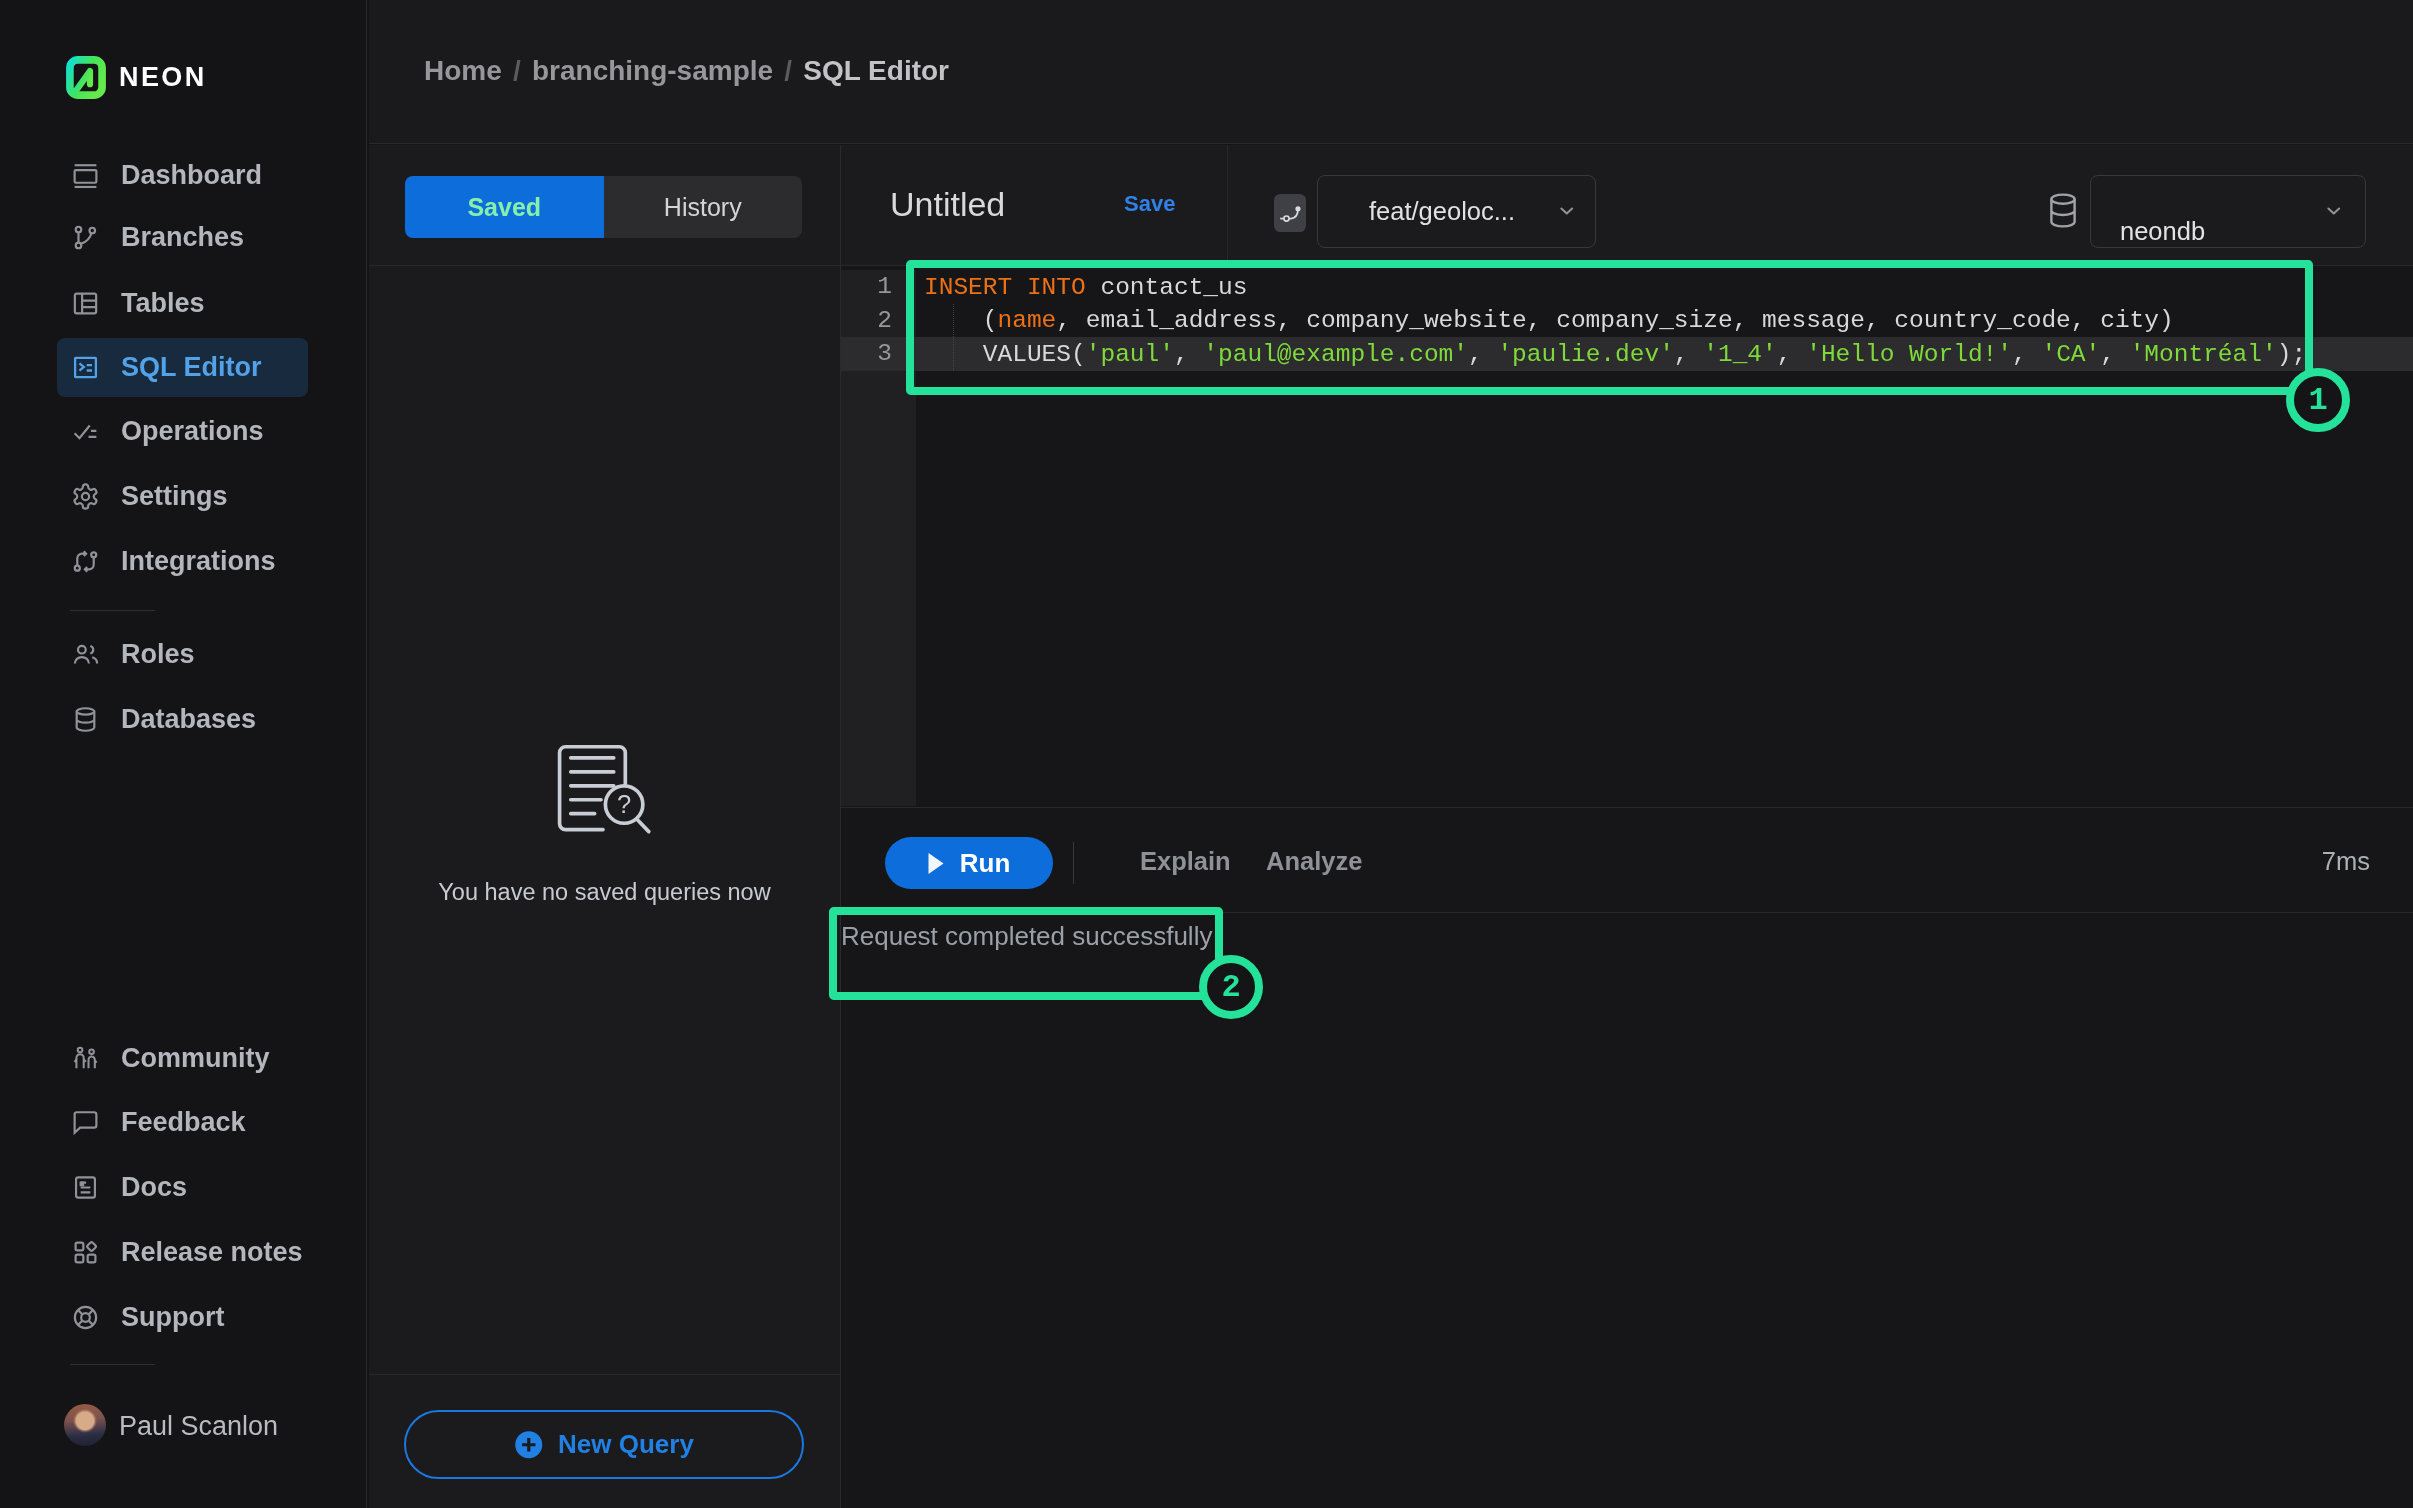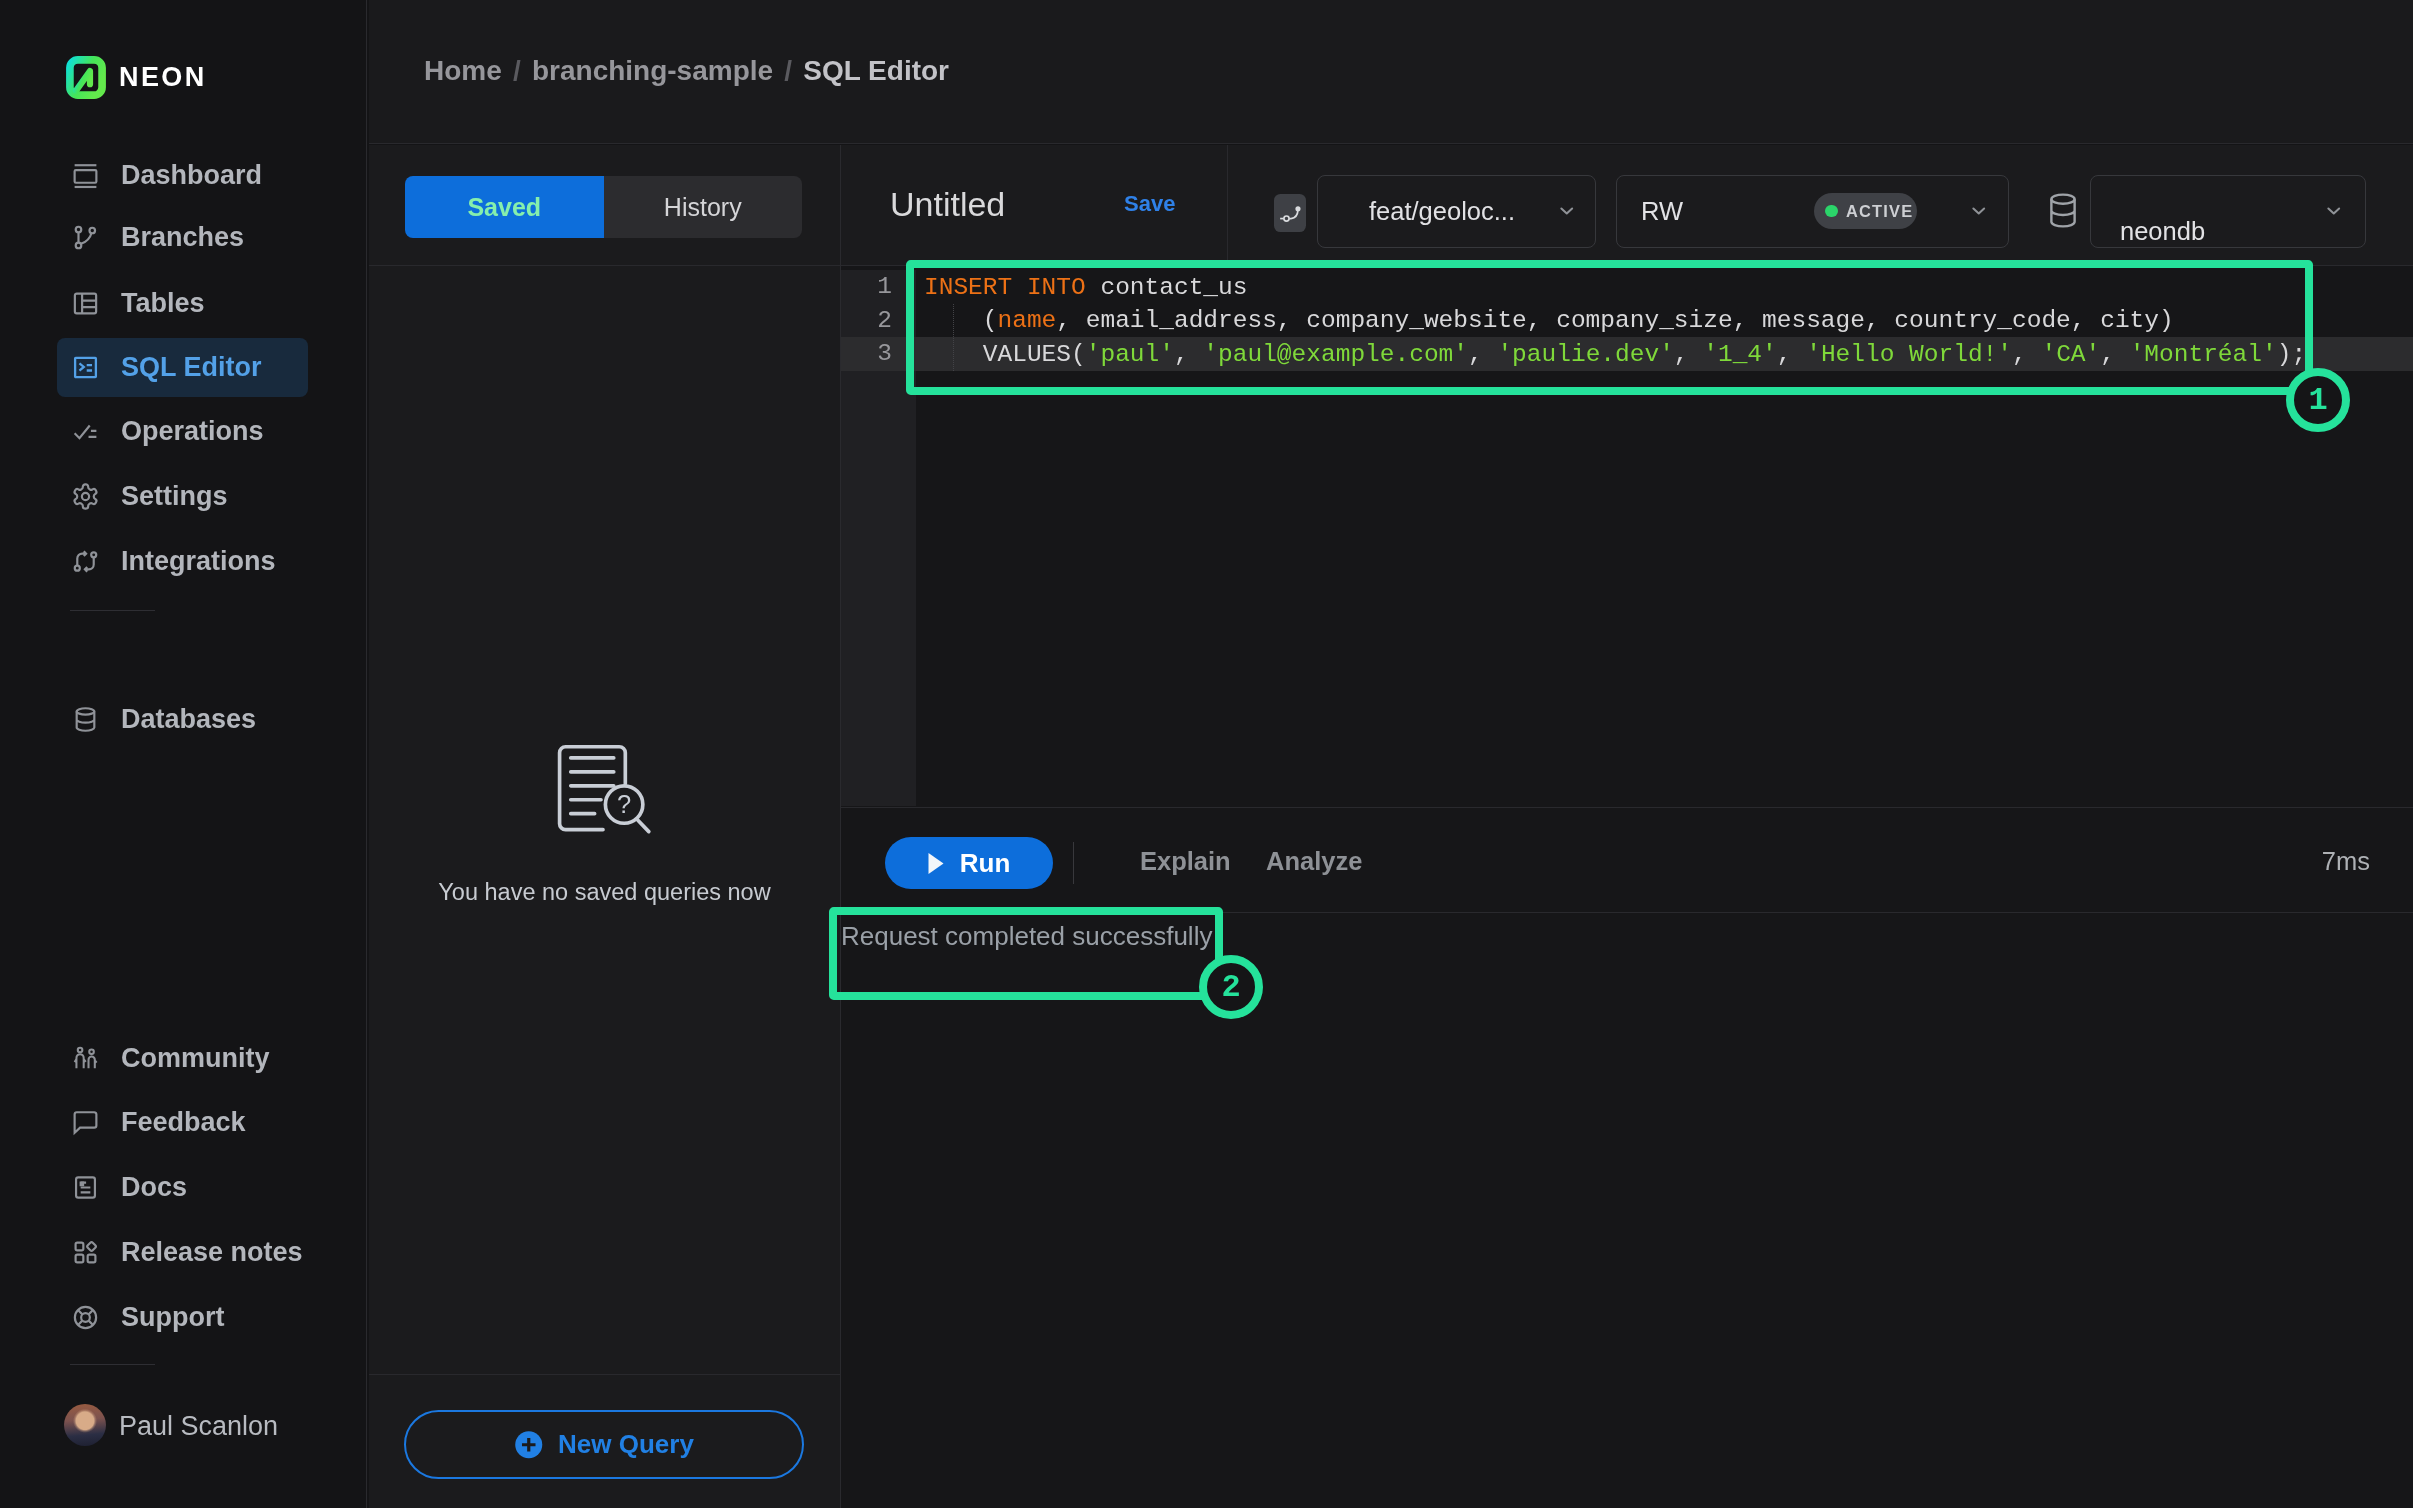--- a/index.html
+++ b/index.html
@@ -147,20 +147,27 @@
       </div>
     <div class="abs nav" style="top:532px">
       <svg viewBox="0 0 24 24" fill="none" stroke="currentColor" stroke-width="1.8">
           <circle cx="5.2" cy="17.5" r="2.1"></circle>
           <circle cx="18.8" cy="6.5" r="2.1"></circle>
           <path d="M5.2 15.4V9.5a4 4 0 0 1 4-4h3.3 M18.8 8.6v5.9a4 4 0 0 1-4 4h-3.3 M10.6 3.6l1.9 1.9-1.9 1.9 M13.4 16.6l-1.9 1.9 1.9 1.9"></path>
         </svg>
       <span>Integrations</span>
       </div>
     <div class="abs sdiv" style="top:610px"></div>
+    <div class="abs nav" style="top:625px">
+      <svg viewBox="0 0 24 24" fill="none" stroke="currentColor" stroke-width="1.8">
+          <circle cx="9" cy="8" r="3.2"></circle>
+          <path d="M3.2 19.5c0-3.2 2.6-5.4 5.8-5.4s5.8 2.2 5.8 5.4 M16 5a3.2 3.2 0 0 1 0 6.2 M17.5 14.3c2.4.5 4.1 2.2 4.1 5.2"></path>
+        </svg>
+      <span>Roles</span>
+      </div>
     <div class="abs nav" style="top:690px">
       <svg viewBox="0 0 24 24" fill="none" stroke="currentColor" stroke-width="1.8">
           <ellipse cx="12" cy="5.3" rx="7.3" ry="2.6"></ellipse>
           <path d="M4.7 5.3v13.4c0 1.4 3.3 2.6 7.3 2.6s7.3-1.2 7.3-2.6V5.3 M4.7 12c0 1.4 3.3 2.6 7.3 2.6s7.3-1.2 7.3-2.6"></path>
         </svg>
       <span>Databases</span>
       </div>
 
     <div class="abs nav" style="top:1029px">
       <svg viewBox="0 0 24 24" fill="none" stroke="currentColor" stroke-width="1.7">
@@ -257,30 +264,20 @@
             <path d="M13 20.5h2.3 M15.3 20.5c5-.7 7.6-4.4 7.9-9.3"></path>
             <circle cx="23.3" cy="9" r="3" fill="#d9dbde" stroke="none"></circle>
           </svg>
       </div>
       <div id="dd1" class="abs dd">
           <span class="lab">feat/geoloc...</span>
         <svg class="chev" style="right:17.6px" width="21.5" height="21.5" viewBox="0 0 24 24" fill="none" stroke="#8f9297" stroke-width="2.3" stroke-linecap="round" stroke-linejoin="round">
             <path d="M6 9.5l6 5.5 6-5.5"></path>
           </svg>
         </div>
-      <div id="dd2" class="abs dd">
-          <span class="lab">RW</span>
-        <div id="pill">
-            <div class="dot"></div>
-            <div class="ptxt">ACTIVE</div>
-          </div>
-        <svg class="chev" style="right:19px" width="21.5" height="21.5" viewBox="0 0 24 24" fill="none" stroke="#8f9297" stroke-width="2.3" stroke-linecap="round" stroke-linejoin="round">
-            <path d="M6 9.5l6 5.5 6-5.5"></path>
-          </svg>
-        </div>
       <svg id="dbicon" class="abs" width="34" height="37" viewBox="0 0 24 26" fill="none" stroke="#9fa3a8" stroke-width="1.7">
           <ellipse cx="12" cy="5" rx="8.2" ry="3.2"></ellipse>
           <path d="M3.8 5v16c0 1.8 3.7 3.2 8.2 3.2s8.2-1.4 8.2-3.2V5 M3.8 13c0 1.8 3.7 3.2 8.2 3.2s8.2-1.4 8.2-3.2"></path>
         </svg>
       <div id="dd3" class="abs dd">
           <span class="lab">neondb</span>
         <svg class="chev" style="right:21px" width="21.5" height="21.5" viewBox="0 0 24 24" fill="none" stroke="#8f9297" stroke-width="2.3" stroke-linecap="round" stroke-linejoin="round">
             <path d="M6 9.5l6 5.5 6-5.5"></path>
           </svg>
         </div>

